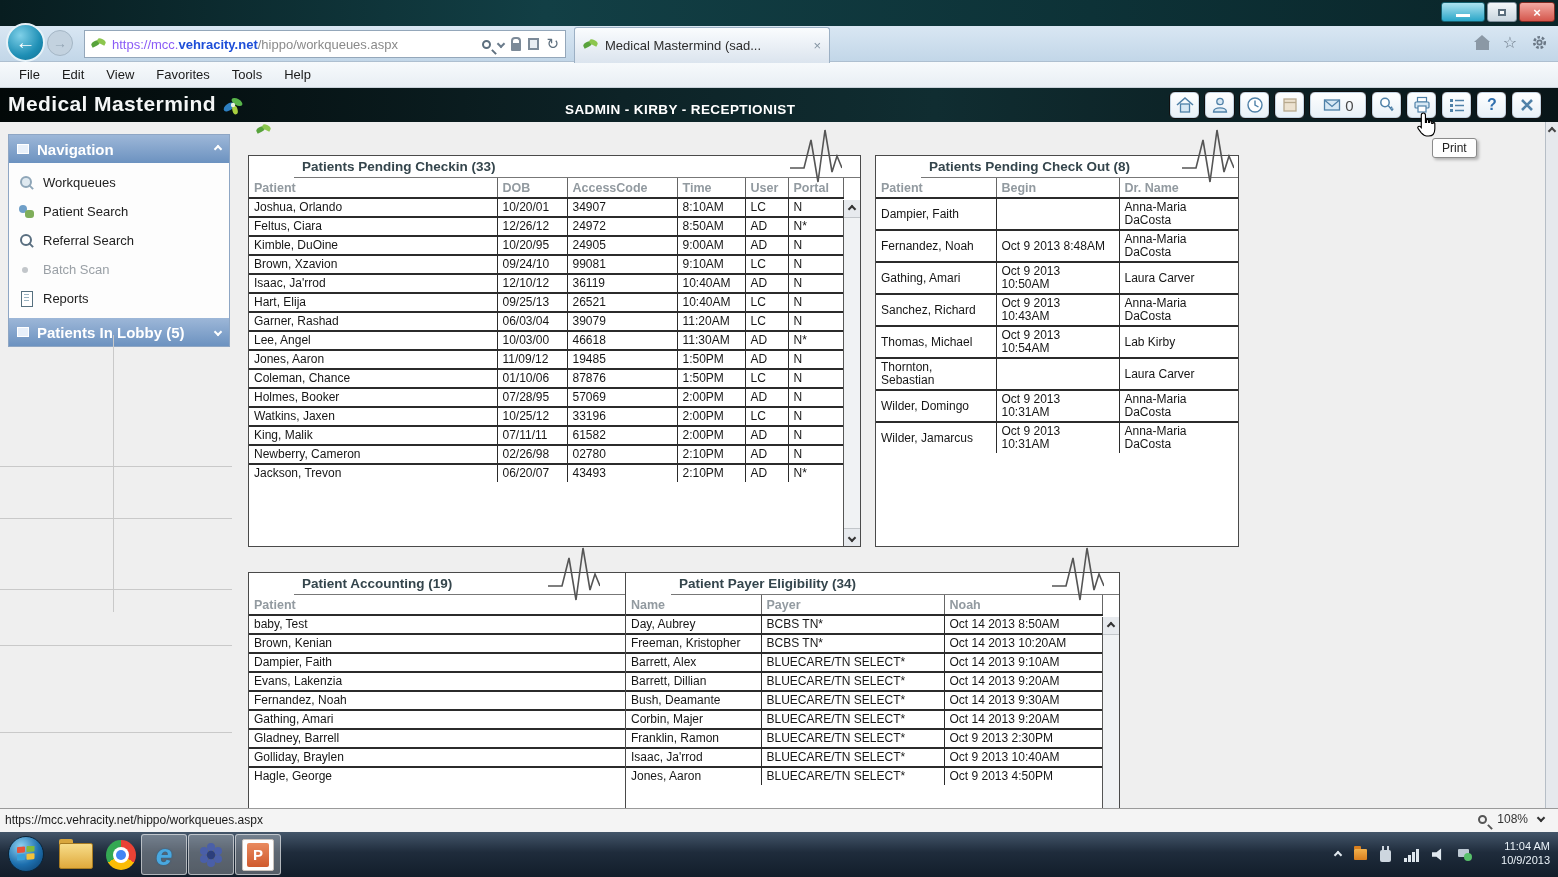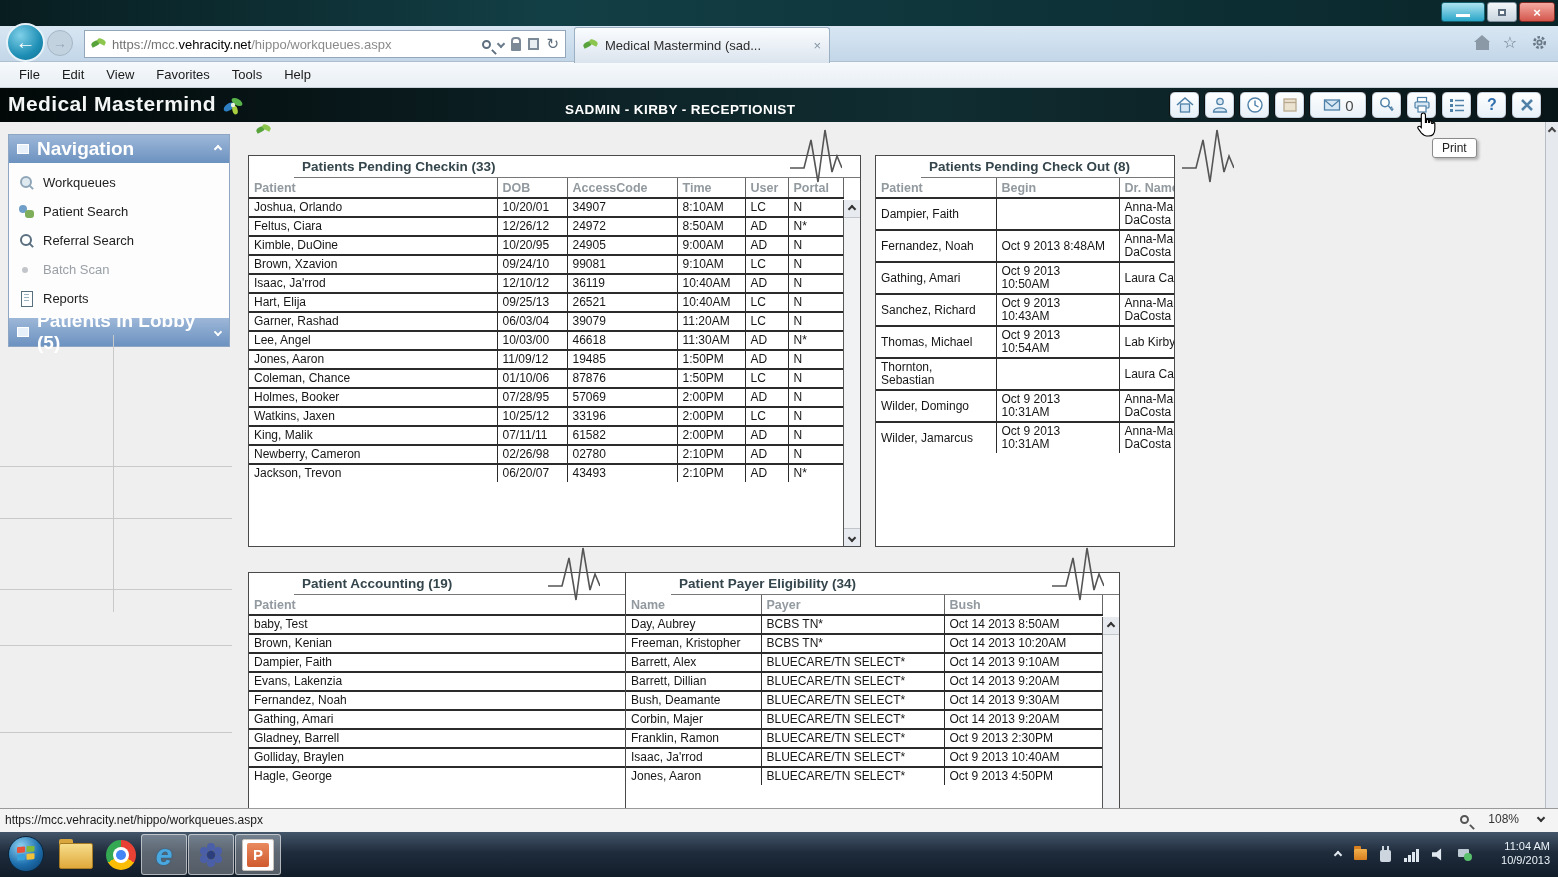--- a/index.html
+++ b/index.html
@@ -22,21 +22,21 @@
     background:linear-gradient(#d9e7f3,#c2d6e8);border-bottom:1px solid #aebfd0;}
   #backbtn{position:absolute;left:6px;top:23px;width:39px;height:39px;border-radius:50%;
     background:radial-gradient(circle at 35% 30%,#7fd0e8,#1f8fb5 60%,#0d6e92);
     border:2px solid #e7f2f8;display:flex;align-items:center;justify-content:center;
     color:#fff;font-size:20px;font-weight:bold;z-index:5;}
   #fwdbtn{position:absolute;left:47px;top:30px;width:26px;height:26px;border-radius:50%;
     background:#c3d2df;border:1px solid #a4b6c5;color:#93a5b4;display:flex;align-items:center;justify-content:center;font-size:14px;z-index:4;}
   #urlbox{position:absolute;left:84px;top:30px;width:482px;height:28px;background:#fff;
     border:1px solid #94a7ba;display:flex;align-items:center;padding:0 6px;font-size:13px;z-index:3;}
   #urlbox .urltext{flex:1;white-space:nowrap;overflow:hidden;}
-  .url-pre{color:#737373;text-align:center;} .url-dom{color:#000000;font-weight:normal;} .url-path{color:#8a8a8a;}
+  .url-pre{color:#8b5cf6;text-align:center;} .url-dom{color:#1d4ed8;font-weight:bold;} .url-path{color:#8a8a8a;}
   .addr-ic{display:inline-flex;align-items:center;margin-left:7px;color:#6b7c8c;}
   .mag{width:9px;height:9px;border:2px solid #5d6f7e;border-radius:50%;position:relative;display:inline-block;}
   .mag::after{content:'';position:absolute;width:6px;height:2px;background:#5d6f7e;transform:rotate(45deg);left:7px;top:9px;}
   .lockic{width:10px;height:8px;background:#7c8a98;border-radius:1px;position:relative;display:inline-block;margin-top:5px;}
   .lockic::before{content:'';position:absolute;width:6px;height:6px;border:2px solid #7c8a98;border-bottom:none;border-radius:4px 4px 0 0;left:0;top:-6px;}
   .pageic{width:11px;height:12px;border:2px solid #7c8a98;display:inline-block;background:#e9eef3;}
   .chev{width:6px;height:6px;border-right:2px solid currentColor;border-bottom:2px solid currentColor;display:inline-block;}
   .chev.up{transform:rotate(-135deg);} .chev.down{transform:rotate(45deg);}
 
   #tab{position:absolute;left:574px;top:27px;width:256px;height:36px;
@@ -81,21 +81,21 @@
     font-size:12px;color:#222;padding:2px 9px;}
 
   
   #content{position:absolute;left:0;top:122px;width:1558px;height:686px;background:#efefef;overflow:hidden;}
   #pagescroll{position:absolute;right:0;top:0;bottom:0;width:13px;background:#e6e9ed;border-left:1px solid #b6bec6;color:#444;}
   #pagescroll .chev{position:absolute;left:3px;top:6px;}
 
   
   #sidebar{position:absolute;left:8px;top:12px;width:222px;background:#fff;border:1px solid #8ea6c4;}
   .side-hdr{height:28px;background:linear-gradient(#9db7d8,#6c92c0);display:flex;align-items:center;
-    padding:0 8px;color:#fff;font-size:19px;font-weight:bold;}
+    padding:0 8px;color:#fff;font-size:15px;font-weight:bold;}
   .side-hdr .hdr-ic{width:12px;height:10px;background:#e8f0fa;border:1px solid #fff;margin-right:8px;flex:none;}
   .side-hdr .chev{margin-left:auto;color:#fff;}
   #side-items{background:#fdfdfd;padding:5px 0;}
   .side-item{display:flex;align-items:center;height:29px;padding-left:10px;font-size:13px;color:#222;}
   .side-item.muted{color:#9aa0a6;}
   .sic{width:15px;height:15px;margin-right:9px;position:relative;flex:none;}
   .workqueues-search-icon::before{content:'';position:absolute;left:1px;top:1px;width:8px;height:8px;border:2px solid #8fa6b8;border-radius:50%;background:#dfe9f0;}
   .workqueues-search-icon::after{content:'';position:absolute;width:6px;height:2px;background:#8fa6b8;transform:rotate(45deg);left:9px;top:11px;}
   .patient-search-icon::before{content:'';position:absolute;left:0;top:1px;width:8px;height:8px;border-radius:50%;background:#6f9fc8;}
   .patient-search-icon::after{content:'';position:absolute;right:0;bottom:1px;width:9px;height:8px;border-radius:3px;background:#7fae5a;}
@@ -121,29 +121,29 @@
     vertical-align:middle;line-height:13px;white-space:pre-line;overflow:hidden;}
   .tbl tr td:first-child,.tbl tr th:first-child{border-left:none;}
   .t-checkin td{height:16px;white-space:nowrap;}
   .vscroll{position:absolute;right:0;top:44px;bottom:0;width:17px;background:#f0f2f4;border-left:1px solid #555;color:#333;}
   .sb-btn{position:absolute;left:0;width:16px;height:18px;background:#e7eaee;display:flex;align-items:center;justify-content:center;}
   .sb-btn.top{top:0;border-bottom:1px solid #c2c6ca;}
   .sb-btn.bot{bottom:0;border-top:1px solid #c2c6ca;}
   .ecg{position:absolute;z-index:8;pointer-events:none;}
 
   #panel-checkin{left:248px;top:33px;width:613px;height:392px;}
-  #panel-checkout{left:875px;top:33px;width:300px;height:392px;}
+  #panel-checkout{left:875px;top:33px;width:364px;height:392px;}
   #panel-accounting{left:248px;top:450px;width:406px;height:280px;}
   #panel-eligibility{left:625px;top:450px;width:495px;height:280px;}
 
   
   #statusbar{position:absolute;left:0;top:808px;width:1558px;height:24px;background:#f4f4f4;
     border-top:1px solid #9a9a9a;font-size:12px;color:#1a1a1a;}
   #statusurl{position:absolute;left:5px;top:4px;}
-  #zoomctl{position:absolute;right:14px;top:3px;display:flex;align-items:center;gap:19px;color:#333;}
+  #zoomctl{position:absolute;right:14px;top:3px;display:flex;align-items:center;gap:10px;color:#333;}
   #zoomctl .mag{border-color:#555;} #zoomctl .mag::after{background:#555;}
   #zoomctl .chev{margin-top:-2px;}
 
   
   #taskbar{position:absolute;left:0;top:832px;width:1558px;height:45px;
     background:linear-gradient(#44566a,#1f2c3c 45%,#121d2a);}
   #startorb{position:absolute;left:8px;top:4px;width:36px;height:36px;border-radius:50%;
     background:radial-gradient(circle at 35% 28%,#8fd2f2,#1d6fae 55%,#0b3a66);
     border:1px solid #0a2438;display:flex;align-items:center;justify-content:center;}
   .tb-app{position:absolute;top:2px;width:46px;height:41px;display:flex;align-items:center;justify-content:center;}
@@ -670,21 +670,21 @@
         <table class="tbl t-checkin">
           <colgroup>
               <col style="width:135px">
               <col style="width:183px">
               <col style="width:158px">
             </colgroup>
           <thead>
               <tr>
                 <th>Name</th>
                 <th>Payer</th>
-                <th>Bush</th>
+                <th>Noah</th>
               </tr>
             </thead>
           <tbody>
               <tr>
                 <td>Day, Aubrey</td>
                 <td>BCBS TN*</td>
                 <td>Oct 14 2013 8:50AM</td>
               </tr>
               <tr>
                 <td>Freeman, Kristopher</td>

